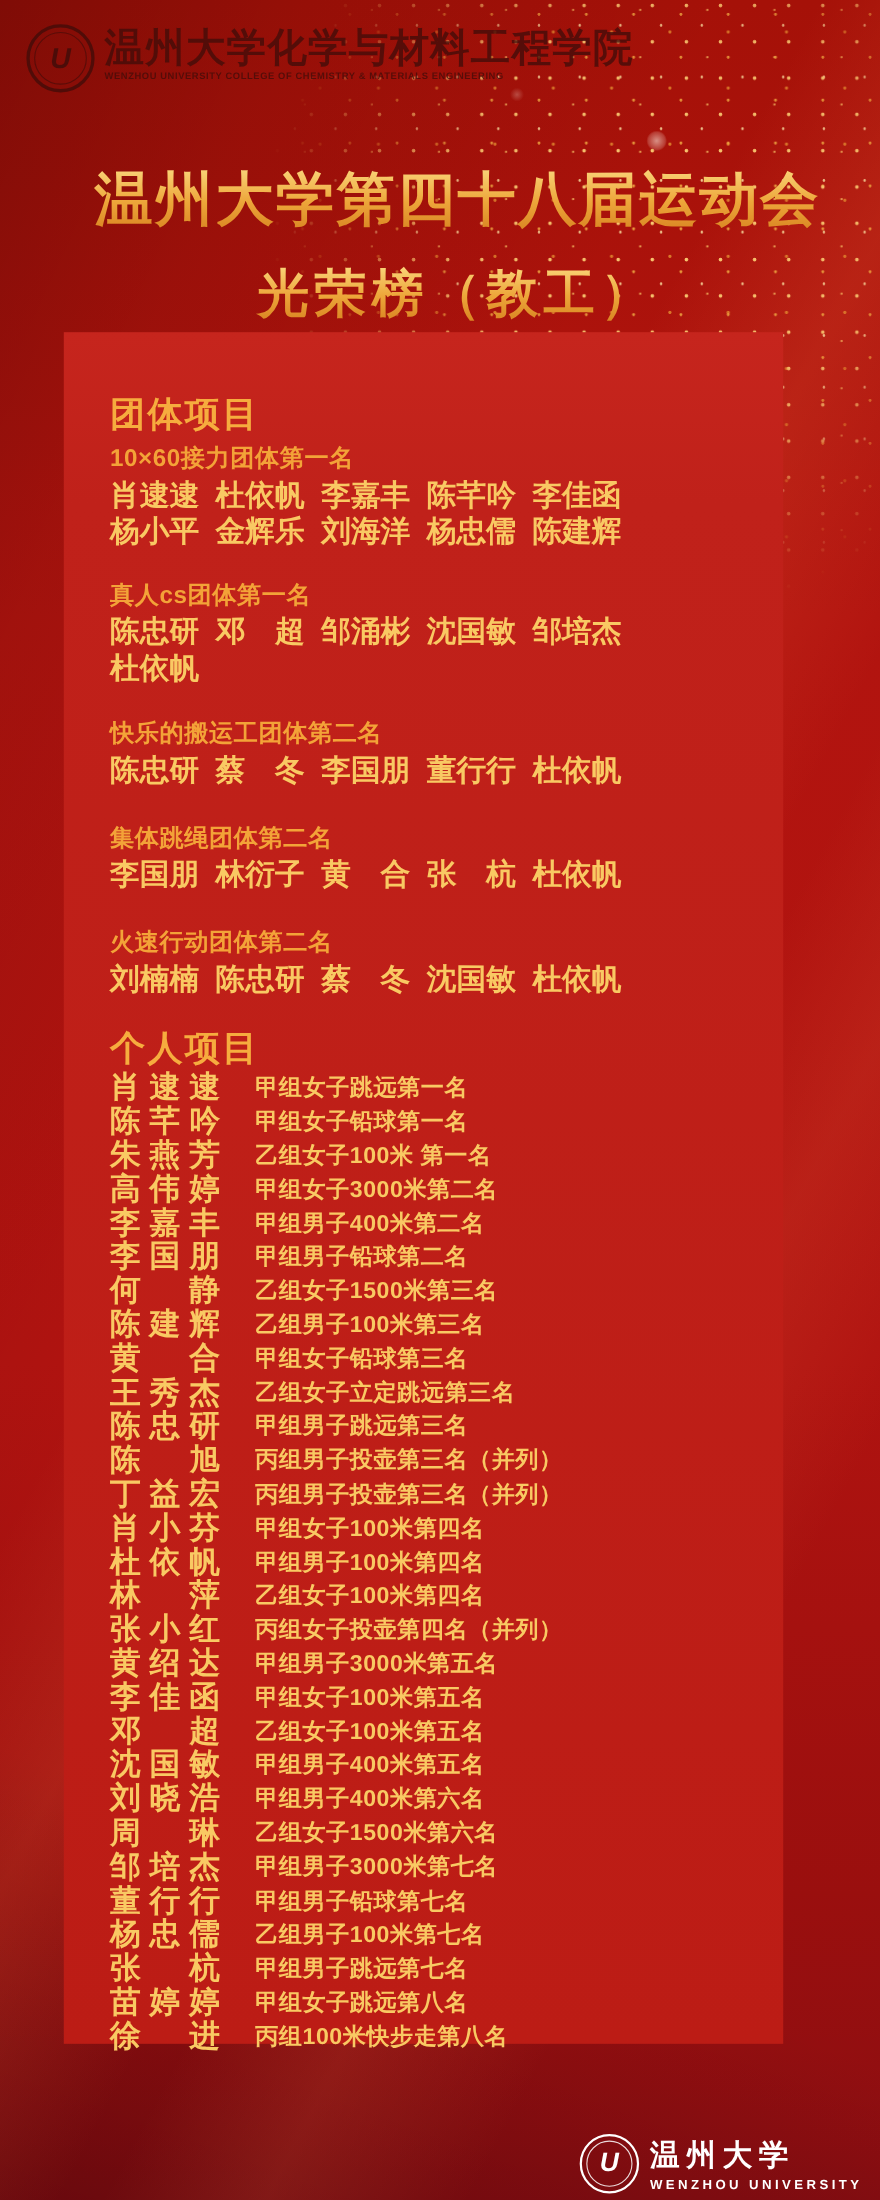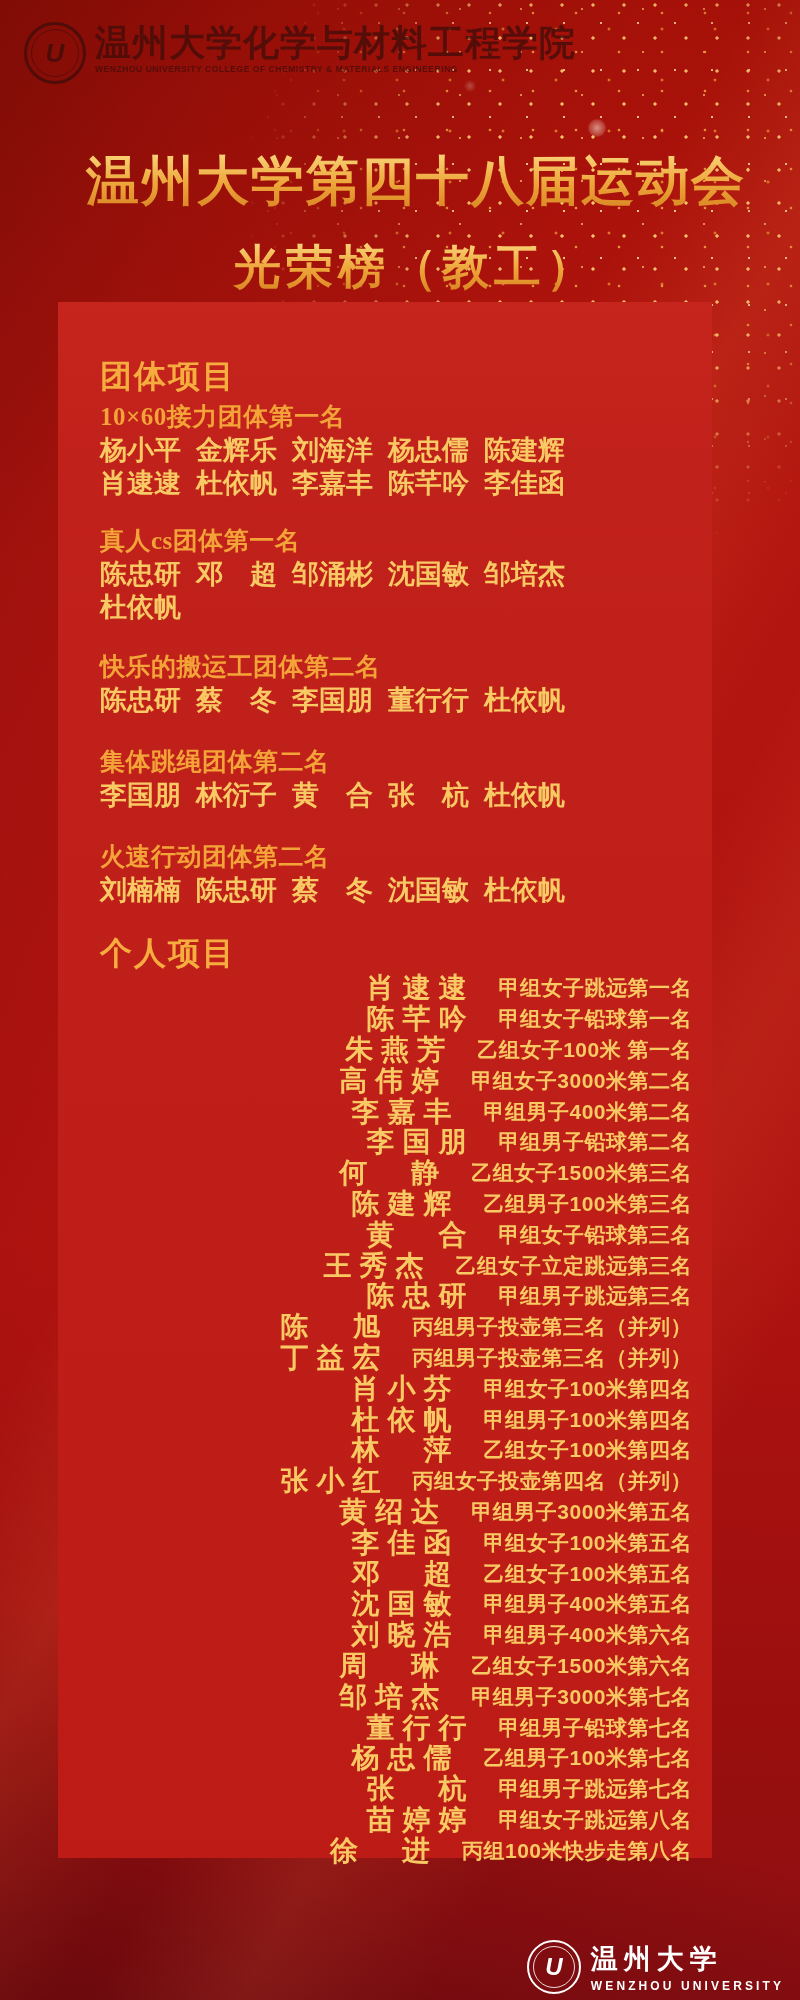--- a/index.html
+++ b/index.html
@@ -52,24 +52,24 @@
     position:absolute;left:58px;top:302px;width:654px;height:1556px;box-sizing:border-box;
     padding:56px 20px 0 42px;
     background:linear-gradient(180deg,#c6251d 0%,#c0211a 10%,#bc1c15 100%);
   }
   .section-title{margin:0;font-size:32px;font-weight:800;color:#f6ac3e;letter-spacing:2px;line-height:36px;}
   .section-title.individual{margin-top:28px;}
   .team-event{margin-top:24px;}
   .team-event:first-of-type{margin-top:6px;}
   .team-event:nth-of-type(3){margin-top:26px;}
   .team-event:nth-of-type(4),.team-event:nth-of-type(5){margin-top:28px;}
-  .event-title{font-size:25px;font-weight:800;color:#f3a338;letter-spacing:0.5px;line-height:34px;font-family:Liberation Serif, serif;}
+  .event-title{font-size:22px;font-weight:800;color:#f3a338;letter-spacing:0.5px;line-height:34px;}
   .names-row{font-size:27px;font-weight:700;color:#f9c963;line-height:33px;white-space:pre;}
   .ind-list{margin-top:2px;}
-  .ind-row{display:flex;align-items:center;height:30.8px;justify-content:flex-end;}
+  .ind-row{display:flex;align-items:center;height:30.8px;}
   .ind-name{width:100px;flex:0 0 auto;font-size:28px;font-weight:700;color:#f9c963;text-align:justify;text-align-last:justify;}
   .ind-event{margin-left:32px;font-size:21px;font-weight:700;color:#f9c963;letter-spacing:0.5px;white-space:pre;}
   
   .uni-footer{position:absolute;right:16px;bottom:6px;display:flex;align-items:center;color:#fff;}
   .uni-logo{width:50px;height:50px;border:2.5px solid #fff;border-radius:50%;
     position:relative;display:flex;align-items:center;justify-content:center;flex:0 0 auto;}
   .uni-logo::after{content:"";position:absolute;inset:4px;border:1.5px solid rgba(255,255,255,0.85);border-radius:50%;}
   .logo-u-white{font-size:24px;font-weight:800;font-style:italic;line-height:1;}
   .uni-names{margin-left:10px;text-align:left;}
   .uni-name{font-size:27px;font-weight:700;letter-spacing:6px;line-height:37px;}
@@ -96,23 +96,23 @@
 
   <section class="board">
     <h3 class="section-title">团体项目</h3>
 
     <div class="team-events">
 
         <div class="team-event">
           <div class="event-title">10×60接力团体第一名</div>
           <div class="names-rows">
 
+              <div class="names-row">肖逮逮  杜依帆  李嘉丰  陈芊吟  李佳函</div>
+
               <div class="names-row">杨小平  金辉乐  刘海洋  杨忠儒  陈建辉</div>
-
-              <div class="names-row">肖逮逮  杜依帆  李嘉丰  陈芊吟  李佳函</div>
             </div>
         </div>
 
         <div class="team-event">
           <div class="event-title">真人cs团体第一名</div>
           <div class="names-rows">
 
               <div class="names-row">陈忠研  邓　超  邹涌彬  沈国敏  邹培杰</div>
 
               <div class="names-row">杜依帆</div>

